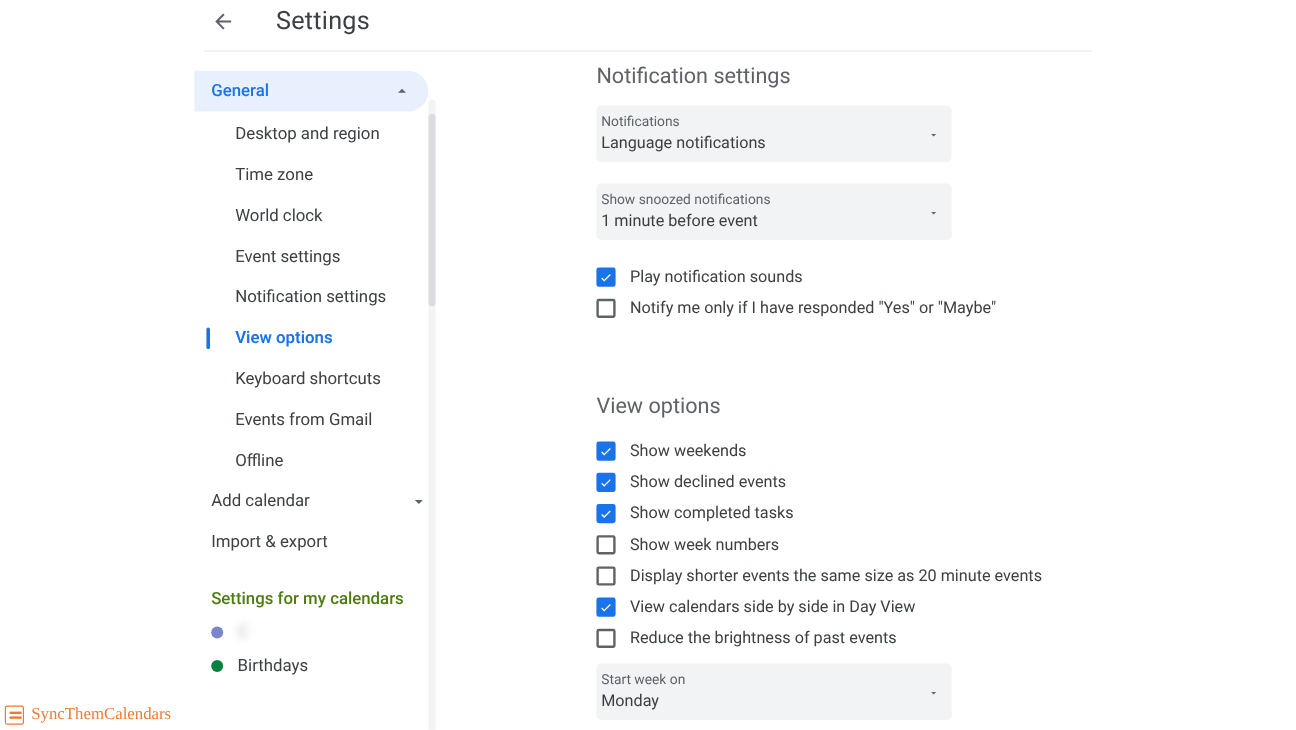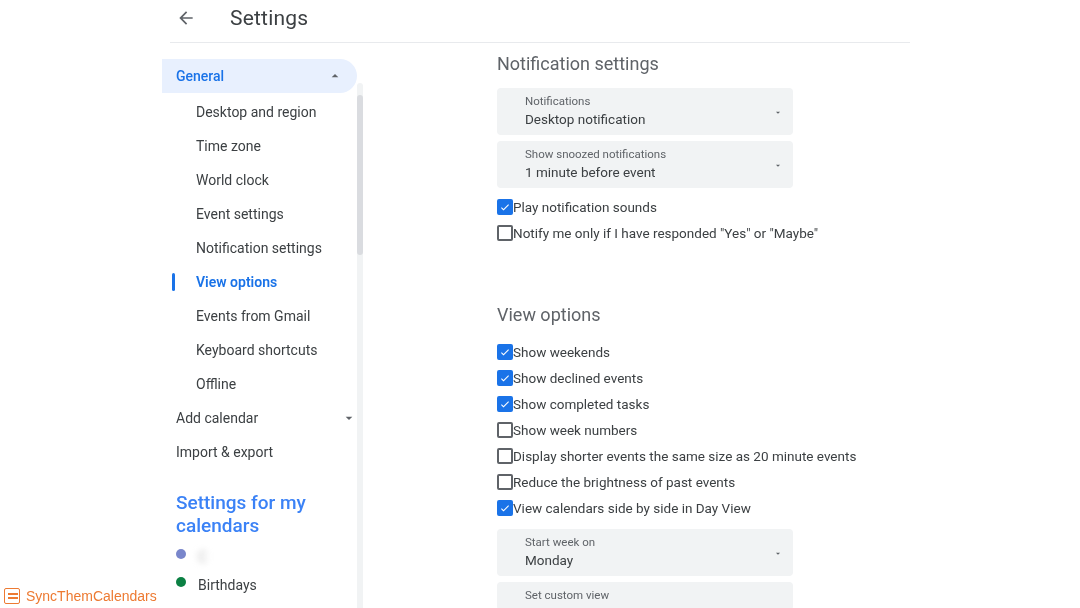--- a/index.html
+++ b/index.html
@@ -94,27 +94,27 @@
     padding-left: 14px;
     display: flex;
     align-items: center;
     justify-content: space-between;
     font-size: 14px;
     color: #3c4043;
     cursor: pointer;
   }
   .side-heading {
     padding: 22px 0 6px 14px;
-    font-size: 19px;
-    color: #3b82f6;
+    font-size: 14px;
+    color: #4d7c0f;
     font-weight: 500;
   }
   .cal-row {
     display: flex;
-    align-items: flex-start;
+    align-items: center;
     gap: 12px;
     padding: 6px 0 6px 14px;
     font-size: 14px;
     color: #3c4043;
     cursor: pointer;
   }
   .dot {
     width: 10px; height: 10px; border-radius: 50%;
   }
   .blur {
@@ -147,23 +147,23 @@
     font-size: 18px;
     color: #5f6368;
     margin-bottom: 14px;
     font-weight: 400;
   }
   .section-title.mt { margin-top: 58px; }
   .select-box {
     width: 296px;
     background: #f1f3f4;
     border-radius: 4px;
-    padding: 6px 12px 8px 28px;
-    position: relative;
-    margin-bottom: 6px;
+    padding: 6px 12px 8px 4px;
+    position: relative;
+    margin-bottom: 18px;
     cursor: pointer;
   }
   .select-label {
     font-size: 11.5px;
     color: #5f6368;
   }
   .select-value {
     font-size: 13.5px;
     color: #3c4043;
     margin-top: 3px;
@@ -171,21 +171,21 @@
   .select-caret {
     position: absolute;
     right: 10px;
     top: 50%;
     transform: translateY(-50%);
     color: #5f6368;
   }
   .check-row {
     display: flex;
     align-items: center;
-    gap: 0;
+    gap: 12px;
     padding: 5px 0;
     font-size: 13.5px;
     color: #3c4043;
   }
   .checkbox {
     width: 16px; height: 16px;
     border: 2px solid #5f6368;
     border-radius: 2px;
     display: flex; align-items: center; justify-content: center;
     cursor: pointer;
@@ -200,21 +200,21 @@
   
   .watermark {
     position: absolute;
     left: 4px;
     bottom: 4px;
     display: flex;
     align-items: flex-start;
     gap: 6px;
     color: #ed7a32;
     font-size: 14px;
-    font-family: Liberation Sans, sans-serif;
+    font-family: Liberation Serif, serif;
   }
   .wm-icon {
     width: 16px; height: 16px;
     border: 1.5px solid #ed7a32;
     border-radius: 2px;
     position: relative;
   }
   .wm-icon::before, .wm-icon::after {
     content:"";
     position:absolute;
@@ -260,24 +260,24 @@
       <div class="side-item">
           <span>Event settings</span>
         </div>
       <div class="side-item">
           <span>Notification settings</span>
         </div>
       <div class="side-item active">
           <span>View options</span>
         </div>
       <div class="side-item">
+          <span>Keyboard shortcuts</span>
+        </div>
+      <div class="side-item">
           <span>Events from Gmail</span>
-        </div>
-      <div class="side-item">
-          <span>Keyboard shortcuts</span>
         </div>
       <div class="side-item">
           <span>Offline</span>
         </div>
     </div>
     <div class="side-row">
       <span>Add calendar</span>
       <span class="chev">
         <svg width="16" height="16" viewBox="0 0 24 24">
             <path fill="currentColor" d="M7 10l5 5 5-5z"></path>
@@ -300,21 +300,21 @@
 
   <div class="scroll-strip">
     <div class="scroll-thumb"></div>
   </div>
 
   <div class="main">
     <div class="section-title">Notification settings</div>
 
     <div class="select-box">
       <div class="select-label">Notifications</div>
-      <div class="select-value">Desktop notification</div>
+      <div class="select-value">Language notifications</div>
       <span class="select-caret">
         <svg width="10" height="10" viewBox="0 0 24 24">
             <path fill="currentColor" d="M7 10l5 5 5-5z"></path>
           </svg>
       </span>
     </div>
 
     <div class="select-box">
       <div class="select-label">Show snoozed notifications</div>
       <div class="select-value">1 minute before event</div>
@@ -369,31 +369,31 @@
         </div>
         <div class="check-row">
           <div class="checkbox"></div>
           <span>Show week numbers</span>
         </div>
         <div class="check-row">
           <div class="checkbox"></div>
           <span>Display shorter events the same size as 20 minute events</span>
         </div>
         <div class="check-row">
-          <div class="checkbox"></div>
-          <span>Reduce the brightness of past events</span>
-        </div>
-        <div class="check-row">
           <div class="checkbox checked">
             <svg width="12" height="12" viewBox="0 0 24 24">
               <path fill="#fff" d="M9 16.2l-3.5-3.5L4 14.2 9 19.2 20 8.2l-1.5-1.5z"></path>
             </svg>
           </div>
           <span>View calendars side by side in Day View</span>
         </div>
+        <div class="check-row">
+          <div class="checkbox"></div>
+          <span>Reduce the brightness of past events</span>
+        </div>
       </div>
 
     <div class="select-box" style="margin-top:8px">
       <div class="select-label">Start week on</div>
       <div class="select-value">Monday</div>
       <span class="select-caret">
         <svg width="10" height="10" viewBox="0 0 24 24">
             <path fill="currentColor" d="M7 10l5 5 5-5z"></path>
           </svg>
       </span>

